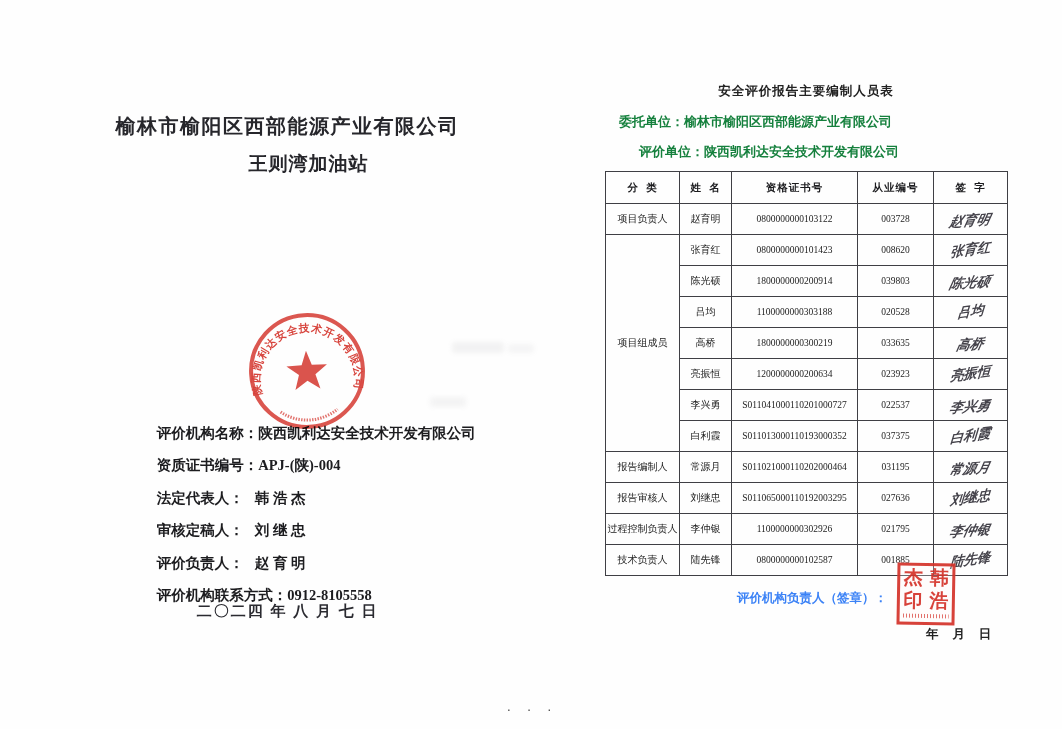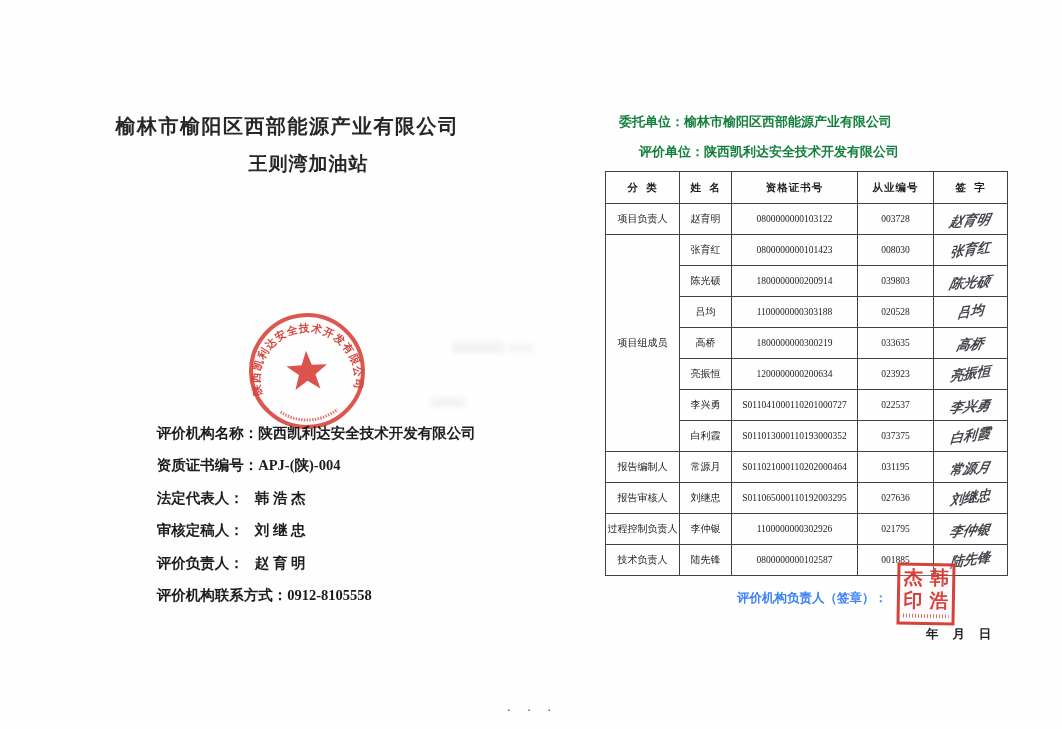--- a/index.html
+++ b/index.html
@@ -97,21 +97,23 @@
       <textPath href="#arcTop" startOffset="50%" text-anchor="middle">陕西凯利达安全技术开发有限公司</textPath>
     </text>
     <polygon fill="#d5342c" opacity="0.92" points="60,40 65,54.1 79.9,54.5 68.1,63.6 72.3,78 60,69.5 47.7,78 51.9,63.6 40,54.5 55,54.1"></polygon>
     <path d="M 32,99 A 47,47 0 0 0 88,99" stroke="#d5342c" stroke-width="3" stroke-dasharray="1.4 1.3" fill="none" opacity="0.75"></path>
   </svg>
 
   <div class="smudge" style="left:452px;top:342px;width:52px;height:11px;opacity:.10;"></div>
   <div class="smudge" style="left:508px;top:344px;width:26px;height:9px;opacity:.08;"></div>
   <div class="smudge" style="left:430px;top:397px;width:36px;height:10px;opacity:.09;"></div>
 
-
+  <div class="abs l-date">二〇二四 年 八 月 七 日</div>
+
+  <div class="abs r-title">安全评价报告主要编制人员表</div>
 
   <div class="abs r-unit r-client">
     <span>委托单位：</span><span>榆林市榆阳区西部能源产业有限公司</span>
   </div>
   <div class="abs r-unit r-evaluator">
     <span>评价单位：</span><span>陕西凯利达安全技术开发有限公司</span>
   </div>
 
   <div class="abs tbl-wrap">
     <table>
@@ -136,21 +138,21 @@
             <td rowspan="1">项目负责人</td>
             <td>赵育明</td>
             <td class="cert">0800000000103122</td>
             <td class="cert">003728</td>
             <td class="sig-cell"><span class="sig">赵育明</span></td>
           </tr>
           <tr>
             <td rowspan="7">项目组成员</td>
             <td>张育红</td>
             <td class="cert">0800000000101423</td>
-            <td class="cert">008030</td>
+            <td class="cert">008620</td>
             <td class="sig-cell"><span class="sig">张育红</span></td>
           </tr>
           <tr>
             <td>陈光硕</td>
             <td class="cert">1800000000200914</td>
             <td class="cert">039803</td>
             <td class="sig-cell"><span class="sig">陈光硕</span></td>
           </tr>
           <tr>
             <td>吕均</td>

